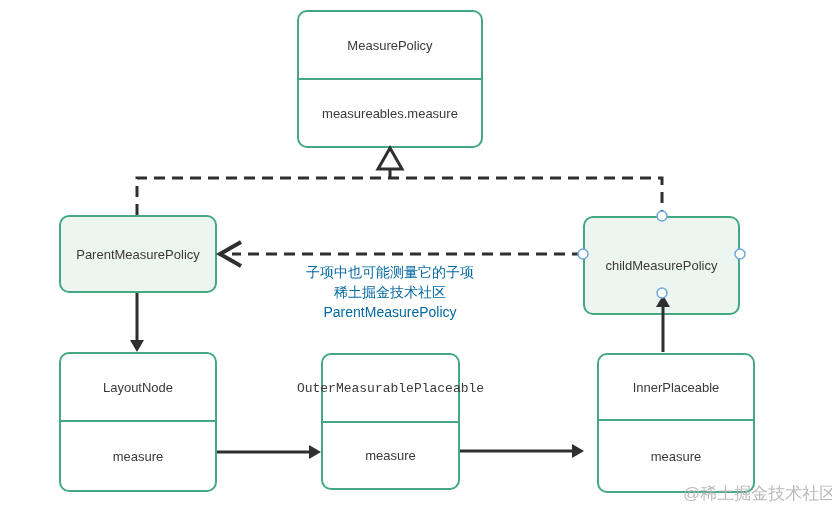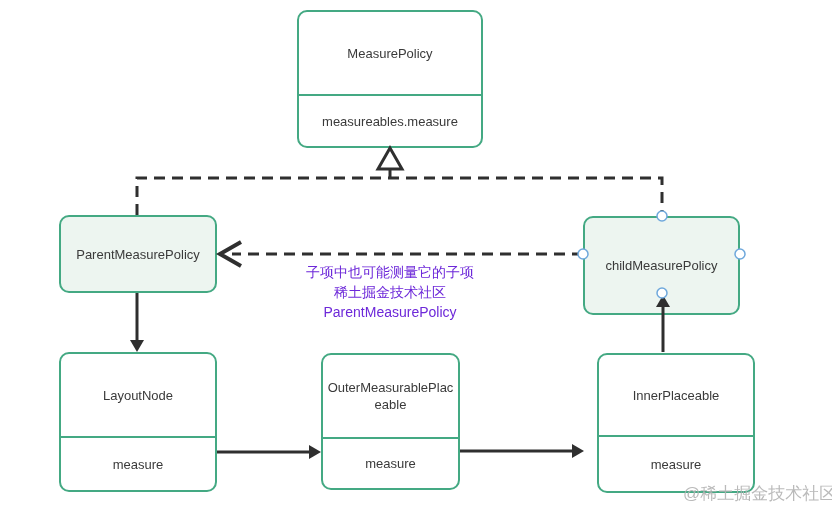--- a/index.html
+++ b/index.html
@@ -9,45 +9,45 @@
   }
   .node{
     position:absolute;box-sizing:border-box;
     border:2px solid #44a983;border-radius:10px;background:#ffffff;
     display:flex;flex-direction:column;
     font-size:13px;color:#3a3a3a;z-index:1;
   }
   .node.tinted{background:#edf5f0;}
   .node .title{
     display:flex;align-items:center;justify-content:center;
-    text-align:center;line-height:17px;padding:12px 6px;
+    text-align:center;line-height:17px;padding:4px 6px;
   }
   .node.two-comp .title{border-bottom:2px solid #44a983;}
   .node .method{
     flex:1;display:flex;align-items:center;justify-content:center;text-align:left;
   }
   .node.single .title{flex:1;}
 
   
   #measure-policy{left:297px;top:10px;width:186px;height:138px;}
   #measure-policy .title{height:58px;}
   #parent-measure-policy{left:59px;top:215px;width:158px;height:78px;}
   #child-measure-policy{left:583px;top:216px;width:157px;height:99px;}
   #layout-node{left:59px;top:352px;width:158px;height:140px;}
   #layout-node .title{height:58px;}
   #outer-measurable-placeable{left:321px;top:353px;width:139px;height:137px;}
-  #outer-measurable-placeable .title{height:58px;flex-direction:column;justify-content:center;}
+  #outer-measurable-placeable .title{height:58px;flex-direction:row;justify-content:center;font-family:Liberation Mono, monospace;}
   #inner-placeable{left:584px;top:353px;width:158px;height:140px;margin-left:13px;}
   #inner-placeable .title{height:56px;}
 
   #connector-layer{position:absolute;left:0;top:0;width:832px;height:520px;z-index:2;}
 
   #annotation{
     position:absolute;left:245px;top:262px;width:290px;z-index:3;
-    text-align:center;font-size:14px;line-height:20px;color:#6d28d9;
+    text-align:center;font-size:14px;line-height:20px;color:#0369a1;
   }
   #watermark{
     position:absolute;left:651px;top:482px;z-index:4;
     font-size:17px;color:#b3b3b3;opacity:.9;white-space:nowrap;margin-left:32px;
   }
 </style>
 </head>
 <body>
 
 <div id="canvas">

